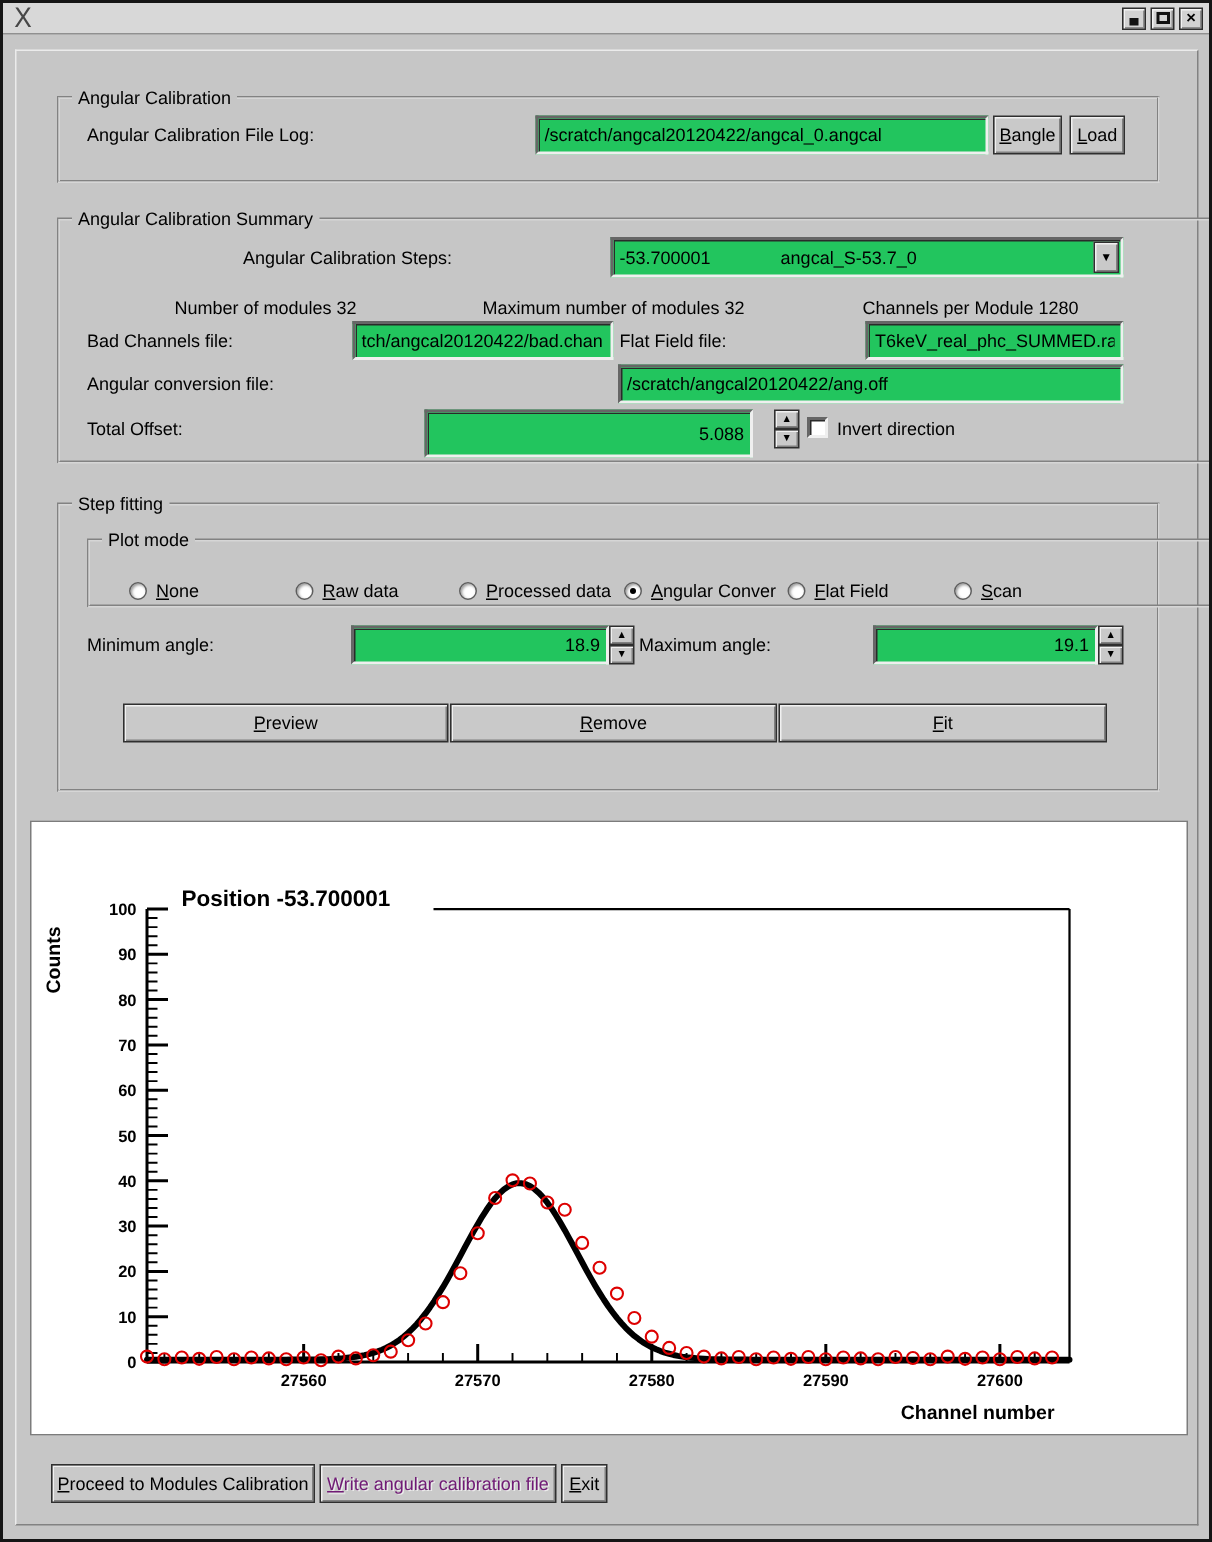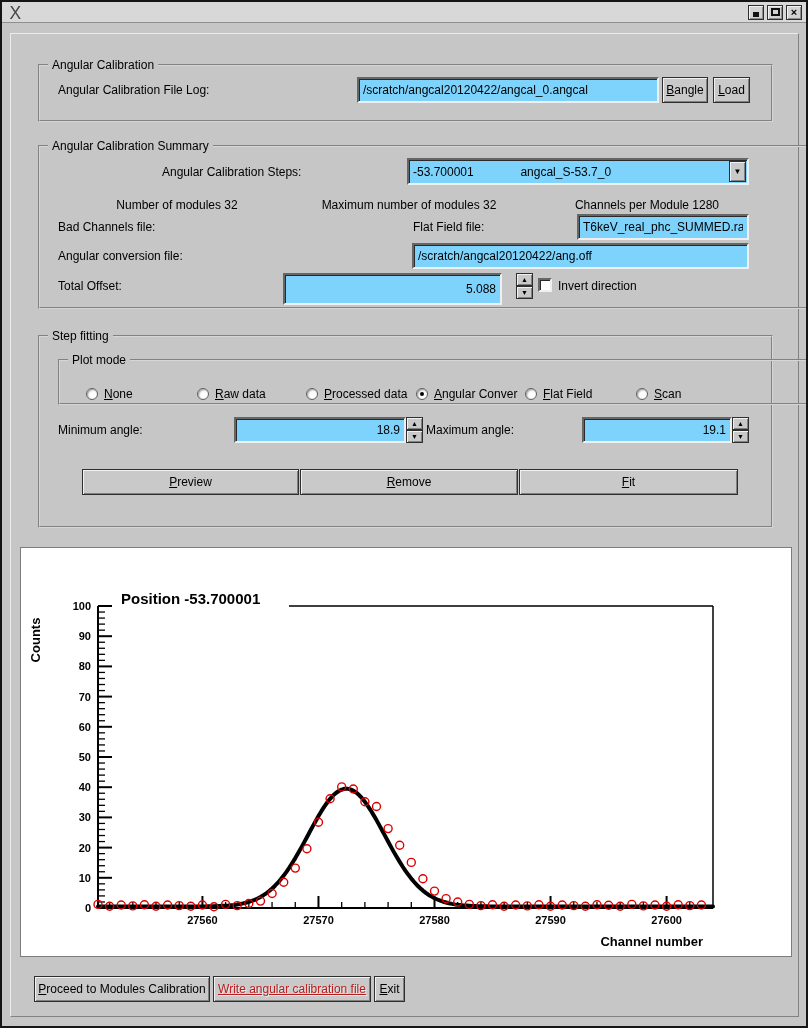--- a/index.html
+++ b/index.html
@@ -14,28 +14,28 @@
     box-shadow:inset 1px 1px 0 #f3f3f3,inset -1px -1px 0 #8d8d8d;
     display:flex;align-items:center;justify-content:center;font-weight:bold;font-size:11px;line-height:11px;padding:0;}
   .g-min{width:6px;height:5px;background:#111;margin-top:4px;}
   .g-max{width:9px;height:8px;border:2px solid #111;}
   .main-panel{position:absolute;left:8px;top:31px;width:789px;height:984px;
     border:1px solid;border-color:#ebebeb #828282 #828282 #ebebeb;}
   .gb{position:absolute;border:2px groove #d6d6d6;padding-left:21px;}
   .gb-title{position:absolute;top:-8px;left:8px;background:#c6c6c6;padding:0 4px;white-space:nowrap;}
   .lbl{position:absolute;white-space:nowrap;}
   .ctr{transform:translateX(-50%);}
-  .field{position:absolute;background:#7dd3fc;border:2px solid;border-color:#666 #efefef #efefef #666;
+  .field{position:absolute;background:#22c55e;border:2px solid;border-color:#666 #efefef #efefef #666;
     box-shadow:inset 1px 1px 0 #2a2a2a;font:12px "Liberation Sans",sans-serif;padding:8px 4px;color:#000;outline:none;}
   .field.right{text-align:right;}
   .btn{position:absolute;background:#c9c9c9;border:1px solid #2f2f2f;
     box-shadow:inset 1px 1px 0 #f1f1f1,inset -1px -1px 0 #808080;
     font:12px "Liberation Sans",sans-serif;display:flex;align-items:center;justify-content:center;
     white-space:nowrap;padding:0 2px;}
-  .btn.disabled{color:#b91c1c;text-shadow:1px 1px 0 #ebebeb;text-decoration:underline;}
+  .btn.disabled{color:#701a75;text-shadow:1px 1px 0 #ebebeb;}
   .spin{position:absolute;width:17px;display:flex;flex-direction:column;}
   .spin-btn{width:17px;height:13px;background:#c9c9c9;border:1px solid #2f2f2f;
     box-shadow:inset 1px 1px 0 #f1f1f1,inset -1px -1px 0 #808080;
     display:flex;align-items:center;justify-content:center;font-size:7px;line-height:7px;padding:0;}
   .radio-item{position:absolute;top:372px;display:flex;align-items:center;gap:6px;margin-top:13px;}
   .radio{width:12px;height:12px;border-radius:50%;background:#fff;border:1px solid #5e5e5e;
     box-shadow:inset 1px 1px 2px #9a9a9a;position:relative;flex:none;}
   .radio.on::after{content:"";position:absolute;left:3px;top:3px;width:4px;height:4px;border-radius:50%;background:#000;}
   .checkbox{position:absolute;width:14px;height:14px;background:#fff;border:2px solid;
     border-color:#666 #efefef #efefef #666;box-shadow:inset 1px 1px 0 #2a2a2a;}
@@ -87,20 +87,21 @@
     <input class="field" style="left: 405px; top: 156px; width: 342px; height: 27px;" readonly="" value="-53.700001              angcal_S-53.7_0">
     <button class="btn" style="left:727px;top:159px;width:17px;height:21px;font-size:8px;">
         <span>▼</span>
       </button>
   </div>
   <span class="lbl ctr" style="left:175px;top:196px;">Number of modules 32</span>
   <span class="lbl ctr" style="left:407px;top:196px;">Maximum number of modules 32</span>
   <span class="lbl ctr" style="left:645px;top:196px;">Channels per Module 1280</span>
 
   <span class="lbl" style="left:56px;top:218px;">Bad Channels file:</span>
+  <input class="field" style="left: 233px; top: 212px; width: 174px; height: 26px;" readonly="" value="tch/angcal20120422/bad.chan">
   <span class="lbl" style="left:411px;top:218px;">Flat Field file:</span>
   <input class="field" style="left: 575px; top: 212px; width: 172px; height: 26px;" readonly="" value="T6keV_real_phc_SUMMED.raw">
 
   <span class="lbl" style="left:56px;top:247px;">Angular conversion file:</span>
   <input class="field" style="left: 410px; top: 241px; width: 337px; height: 26px;" readonly="" value="/scratch/angcal20120422/ang.off">
 
   <span class="lbl" style="left:56px;top:277px;">Total Offset:</span>
   <input class="field right" style="left: 281px; top: 271px; width: 219px; height: 32px;" readonly="" value="5.088">
   <div class="spin" style="left:514px;top:271px;">
     <button class="spin-btn">

